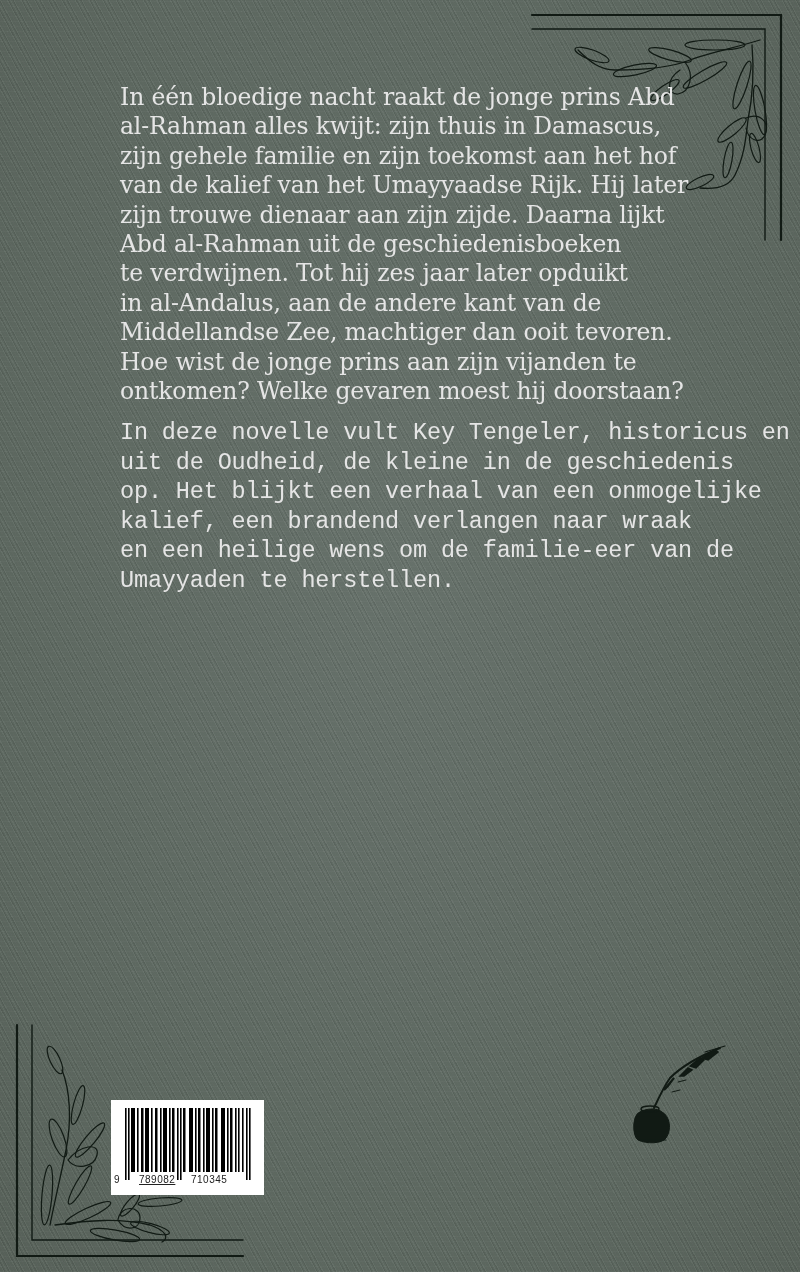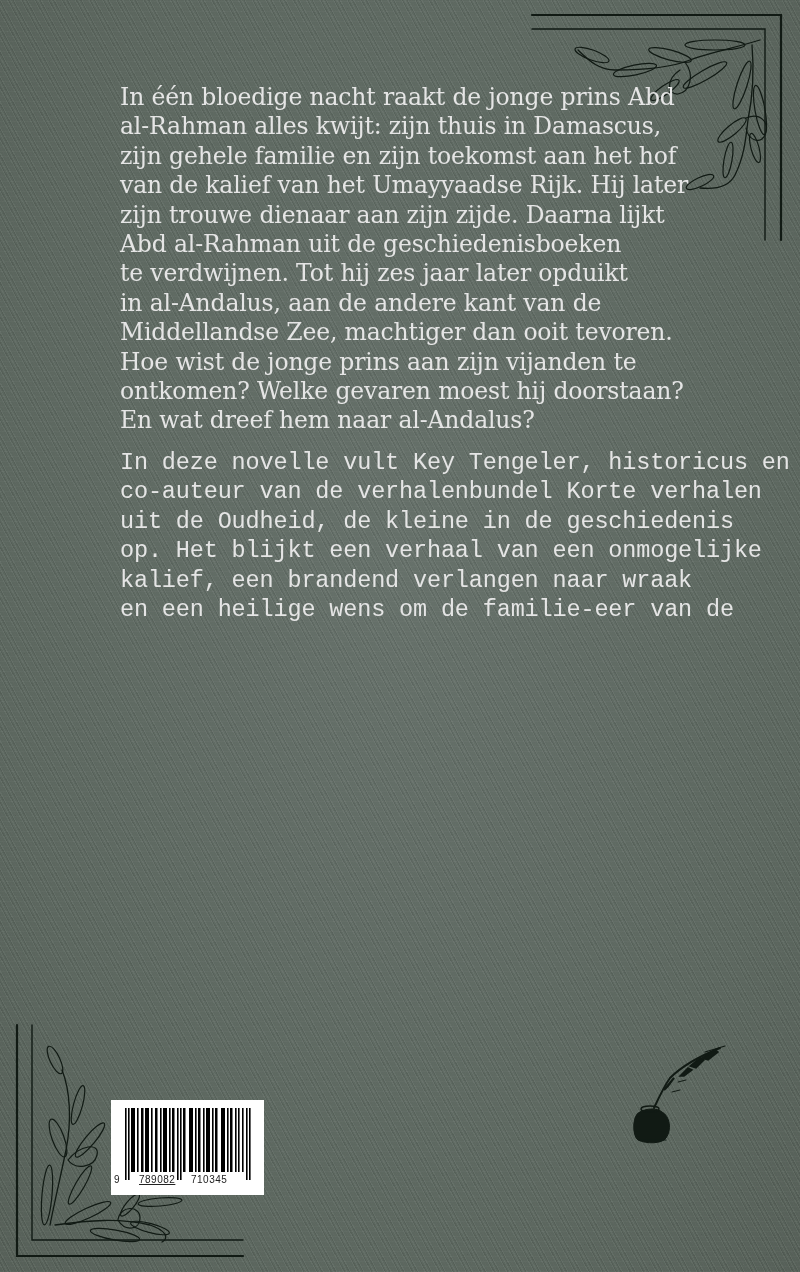--- a/index.html
+++ b/index.html
@@ -67,29 +67,28 @@
     <span class="line">al-Rahman alles kwijt: zijn thuis in Damascus,</span>
     <span class="line">zijn gehele familie en zijn toekomst aan het hof</span>
     <span class="line">van de kalief van het Umayyaadse Rijk. Hij later</span>
     <span class="line">zijn trouwe dienaar aan zijn zijde. Daarna lijkt</span>
     <span class="line">Abd al-Rahman uit de geschiedenisboeken</span>
     <span class="line">te verdwijnen. Tot hij zes jaar later opduikt</span>
     <span class="line">in al-Andalus, aan de andere kant van de</span>
     <span class="line">Middellandse Zee, machtiger dan ooit tevoren.</span>
     <span class="line">Hoe wist de jonge prins aan zijn vijanden te</span>
     <span class="line">ontkomen? Welke gevaren moest hij doorstaan?</span>
-    <span class="line">En wat dreef hem naar al-Andalus?</span>
   </p>
   <p>
     <span class="line">In deze novelle vult Key Tengeler, historicus en</span>
-    <span class="line">co-auteur van de verhalenbundel Korte verhalen</span>
     <span class="line">uit de Oudheid, de kleine in de geschiedenis</span>
     <span class="line">op. Het blijkt een verhaal van een onmogelijke</span>
     <span class="line">kalief, een brandend verlangen naar wraak</span>
     <span class="line">en een heilige wens om de familie-eer van de</span>
+    <span class="line">Umayyaden te herstellen.</span>
   </p>
 </div>
 
 <svg class="corner" style="left:0; top:1020px;" width="300" height="252" viewBox="0 0 300 252">
   <g fill="none" stroke="#111a14" stroke-linecap="round">
     <path d="M17 5 L17 236 L243 236" stroke-width="2.2"></path>
     <path d="M32 5 L32 220 L243 220" stroke-width="1.4"></path>
 
     <path d="M62 50 C70 70 72 100 66 130 C62 150 55 180 50 205" stroke-width="1.3"></path>
     <ellipse cx="55" cy="40" rx="15" ry="5" transform="rotate(65 55 40)" stroke-width="1.2"></ellipse>

